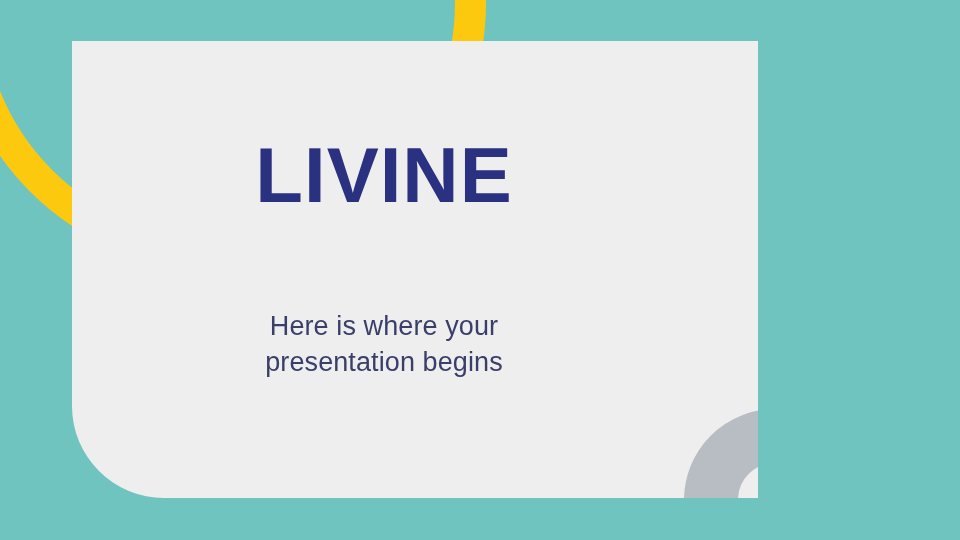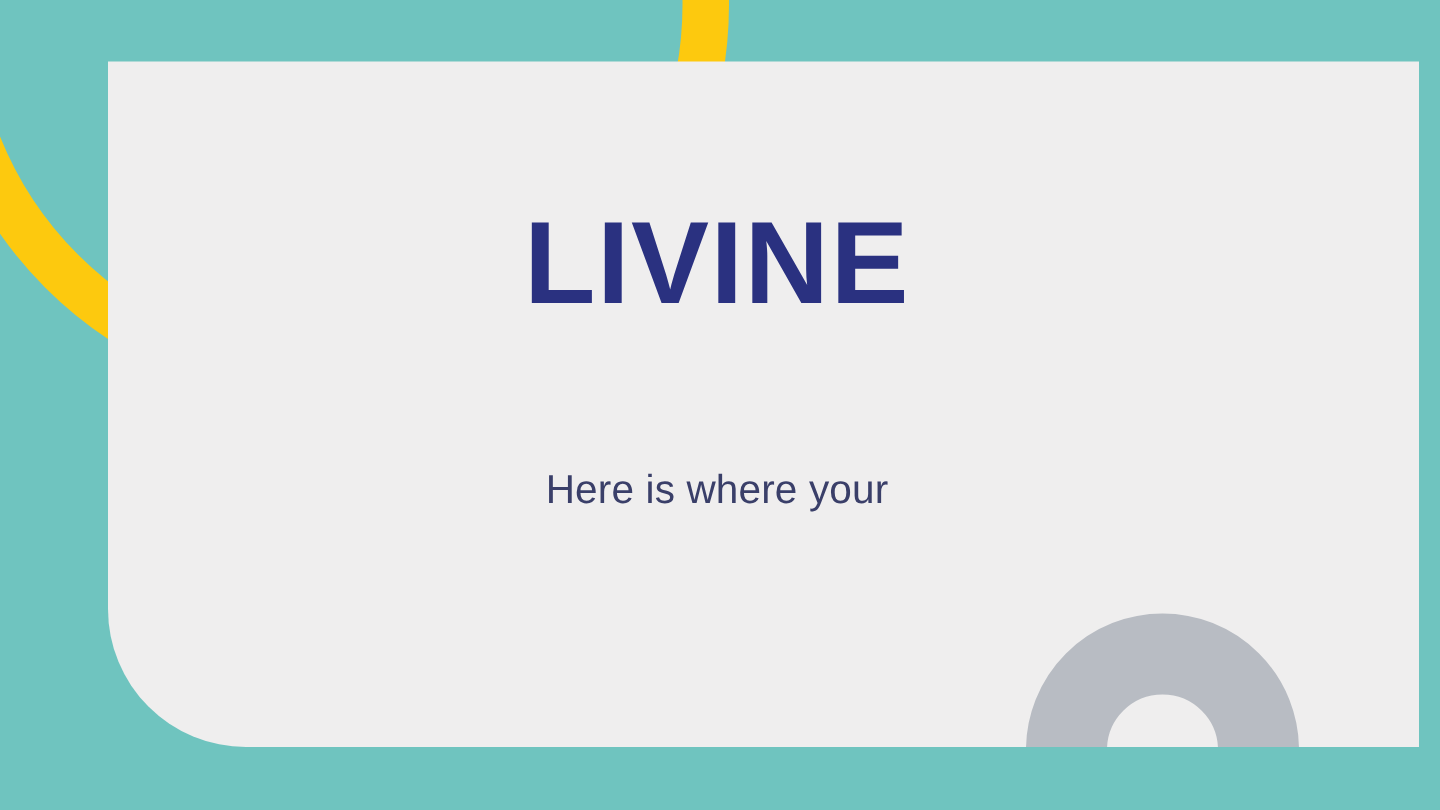--- a/index.html
+++ b/index.html
@@ -51,21 +51,21 @@
     box-sizing: border-box;
     background: transparent;
   }
 
   
 
   .card {
     position: absolute;
     left: 72px;
     top: 41px;
-    width: 874px;
+    width: 686px;
     height: 457px;
     background: #EFEEEE;
     border-radius: 0 0 0 92px;
     overflow: hidden;
   }
 
   
   .card .grey-arch {
     left: 612px;
     top: 368px;
@@ -128,20 +128,21 @@
   <div class="card">
 
     <div class="card-content">
 
       <div class="title-block">
         <span class="title-line">LIVINE</span>
       </div>
 
       <div class="subtitle-block">
         <span class="subtitle-line">Here is where your</span>
+        <span class="subtitle-line">presentation begins</span>
       </div>
 
     </div>
 
     <div class="grey-arch"></div>
 
   </div>
 
 </div>
 

